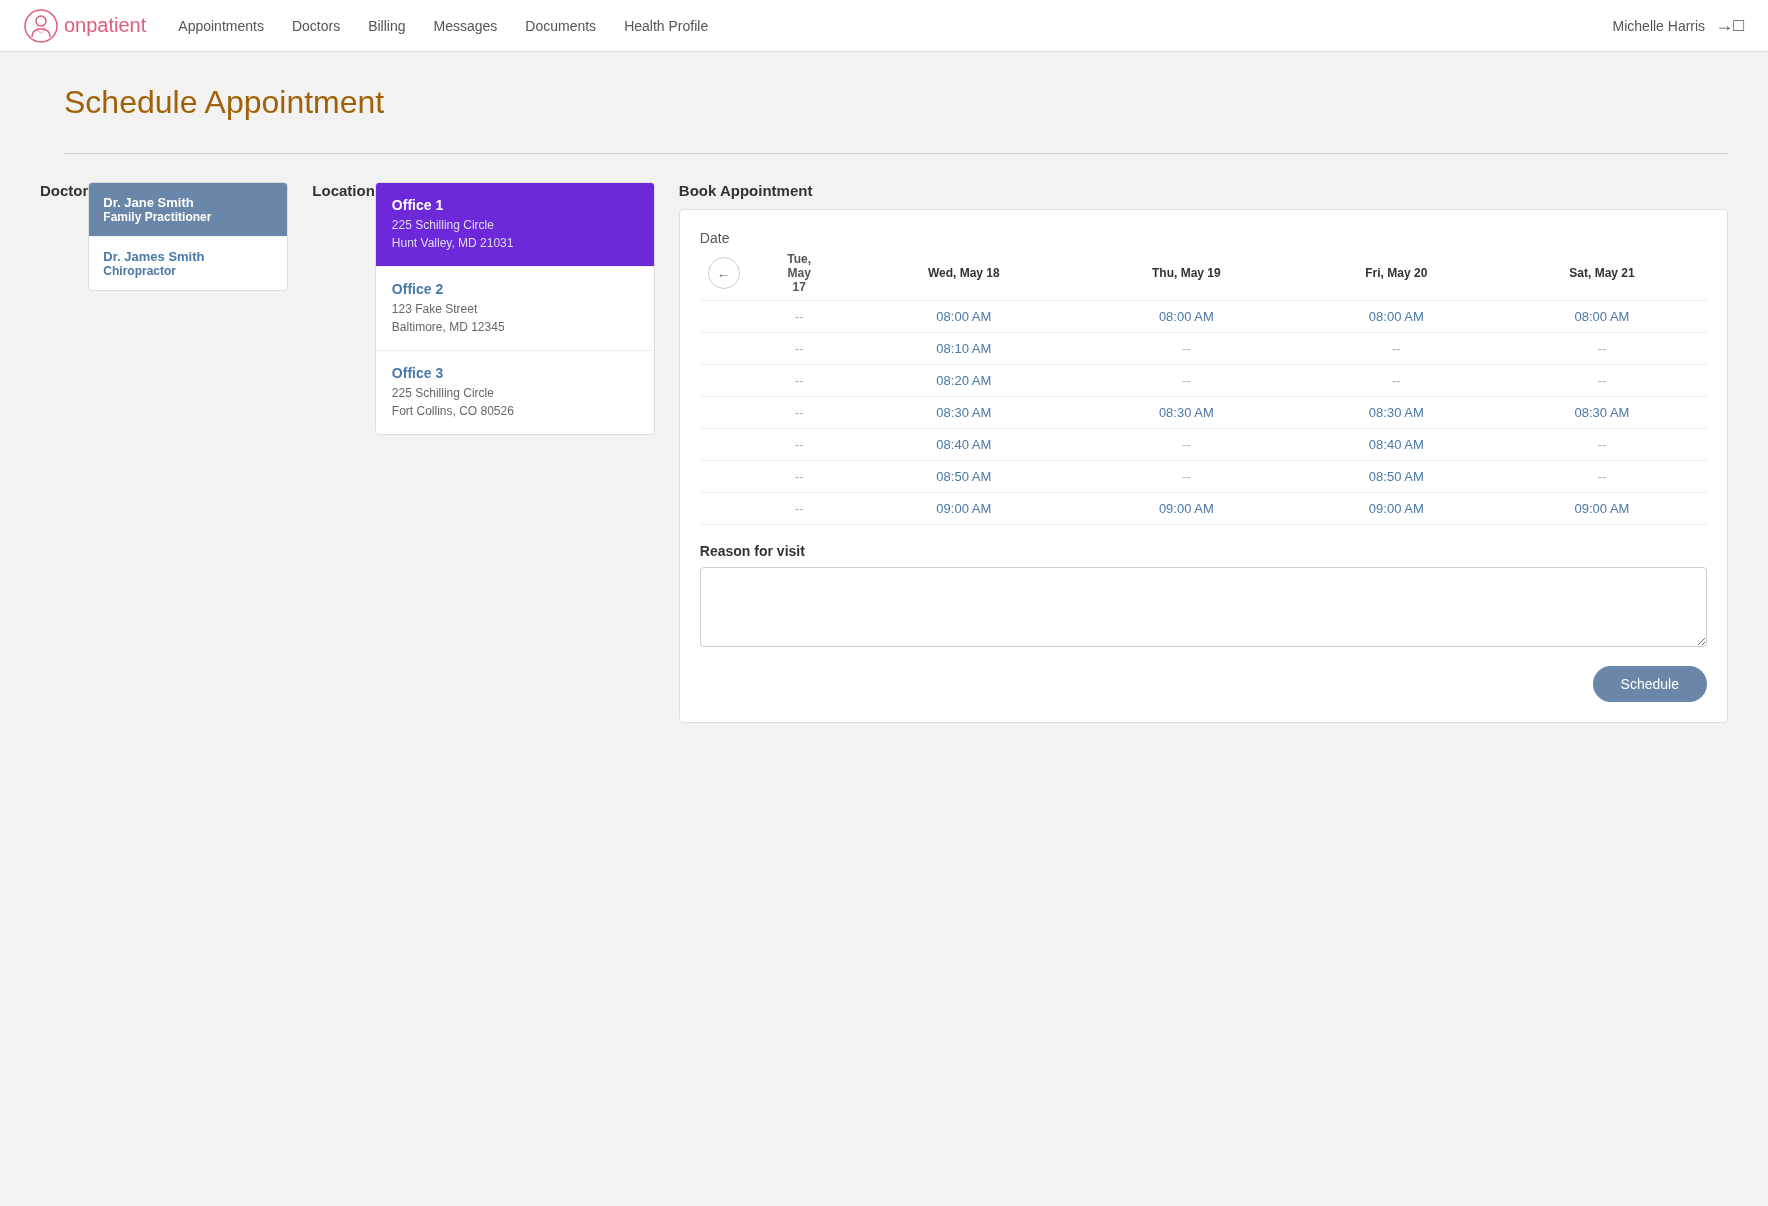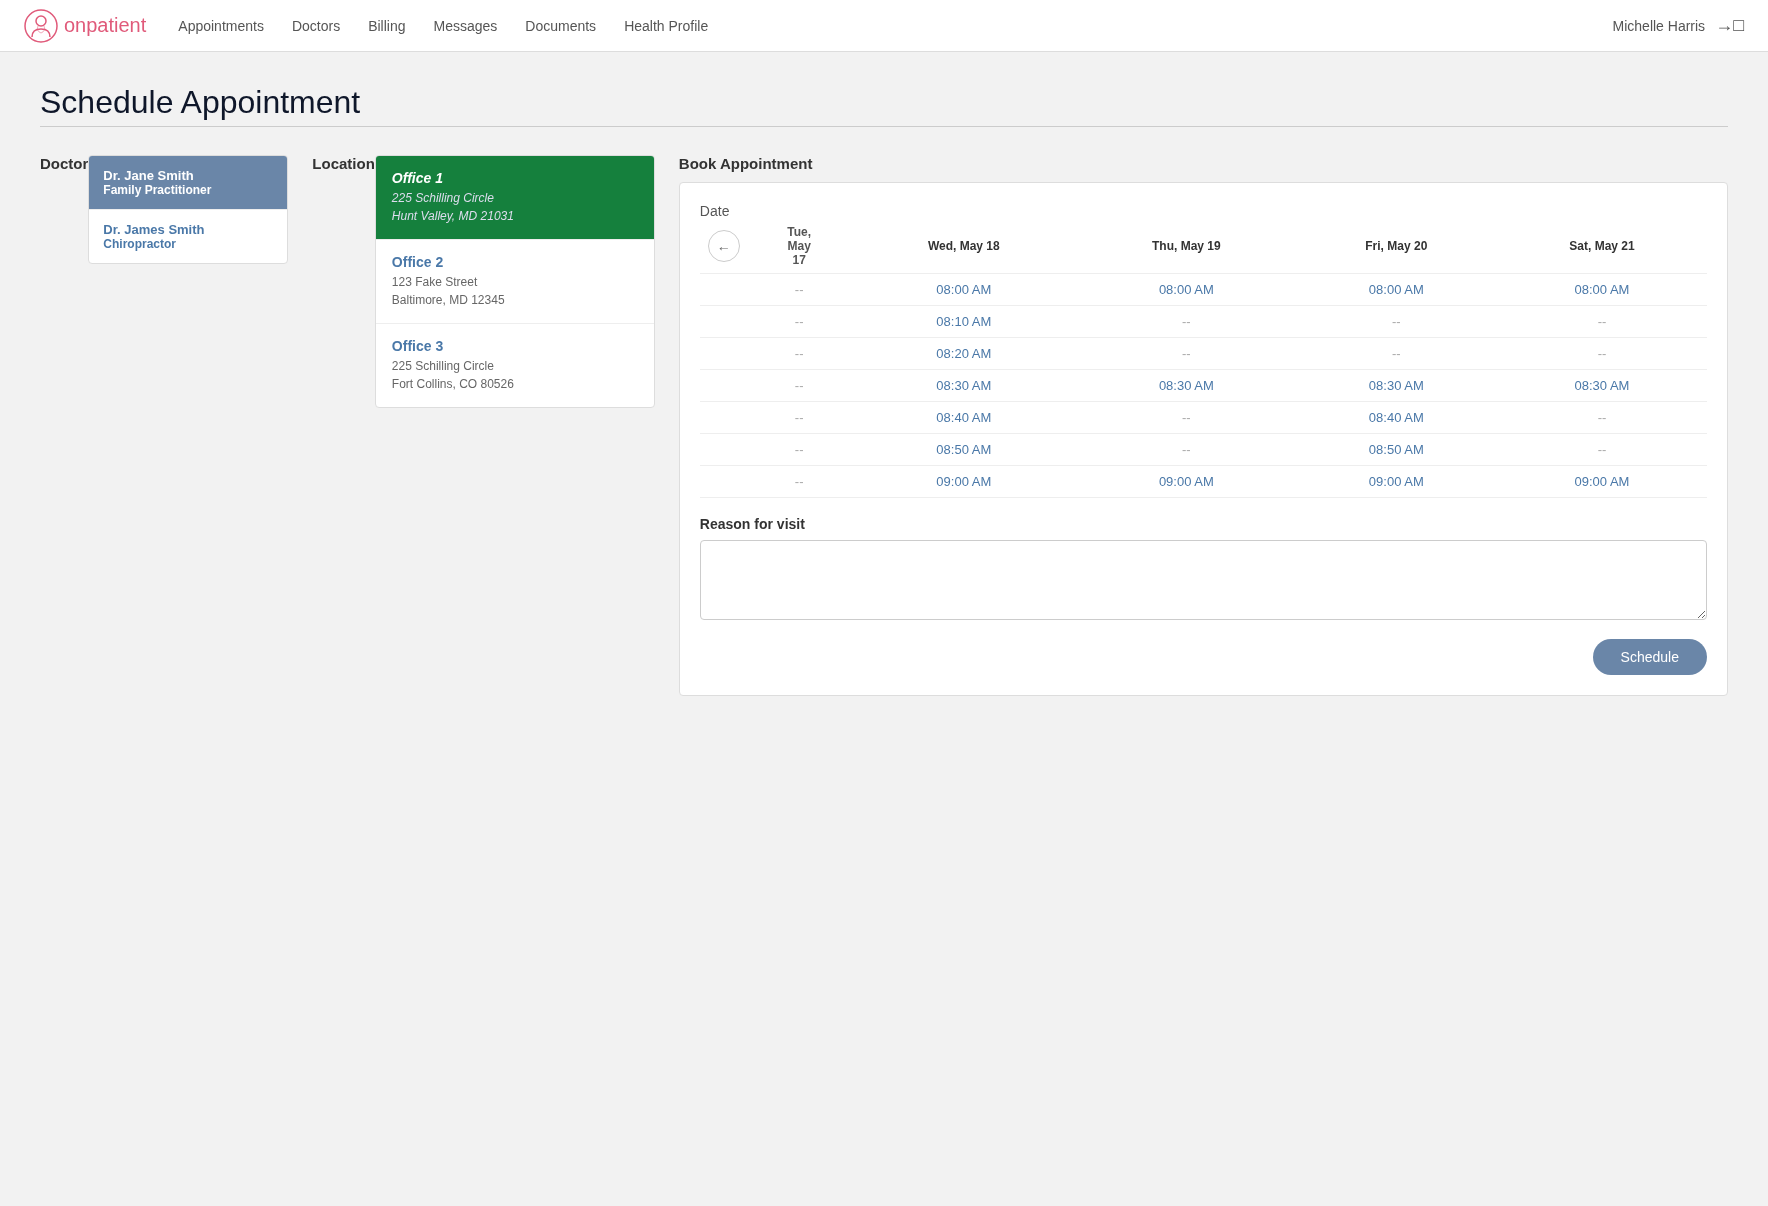--- a/index.html
+++ b/index.html
@@ -54,24 +54,25 @@
       cursor: pointer;
     }
 
     
     .page-content {
       padding: 32px 40px;
     }
     .page-title {
       font-size: 32px;
       font-weight: 300;
-      color: #0f172a;
+      color: #a16207;
       margin-bottom: 28px;
-      padding-bottom: 5px;
+      padding-bottom: 32px;
       border-bottom: 1px solid #ccc;
+      margin-left: 24px;
     }
 
     
     .main-grid {
       display: flex;
       gap: 24px;
       align-items: flex-start;
     }
 
     
@@ -125,22 +126,21 @@
       overflow: hidden;
       background: #fff;
     }
     .location-item {
       padding: 14px 16px;
       cursor: pointer;
       border-bottom: 1px solid #eee;
     }
     .location-item:last-child { border-bottom: none; }
     .location-item.selected {
-      background: #15803d;
-      font-style: italic;
+      background: #6d28d9;
     }
     .location-item.selected .loc-name { color: #fff; }
     .location-item.selected .loc-address { color: #dde; }
     .location-item.highlighted {
       background: #e8edf2;
     }
     .loc-name {
       font-weight: 700;
       font-size: 14px;
       color: #4a78a8;

